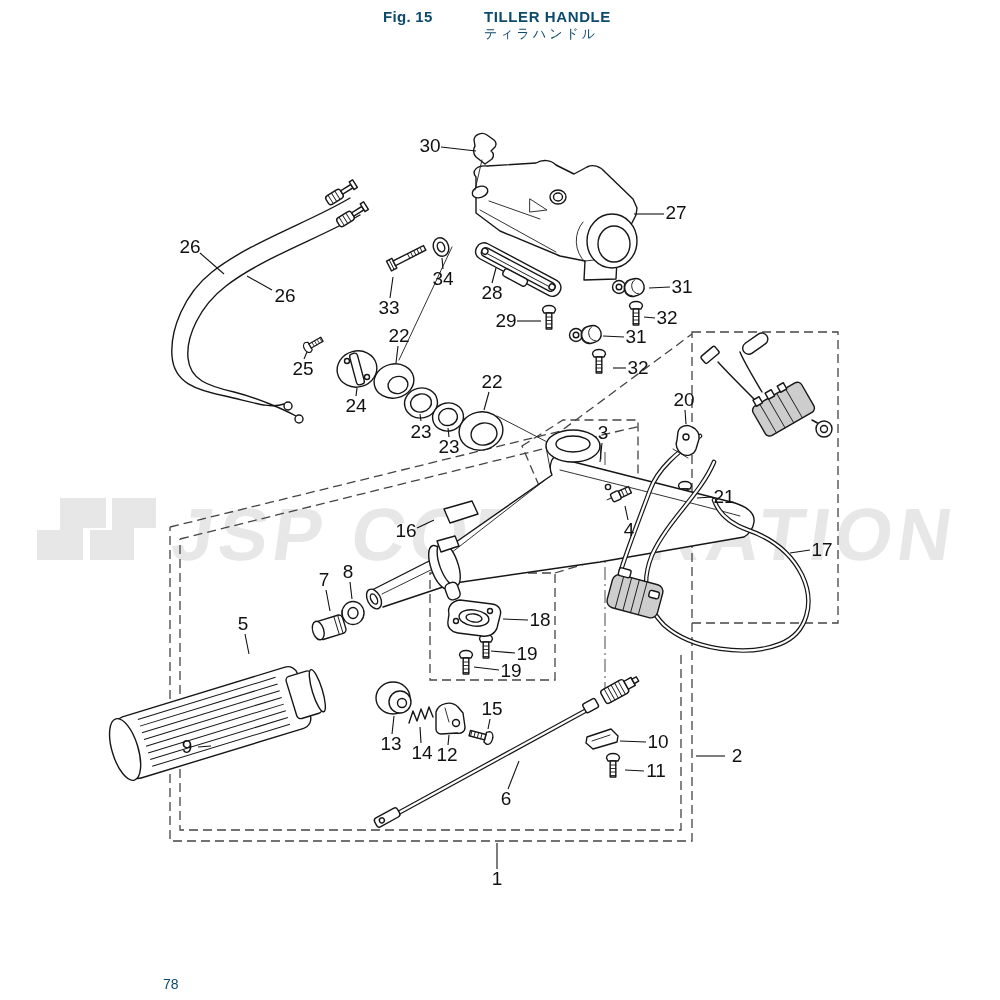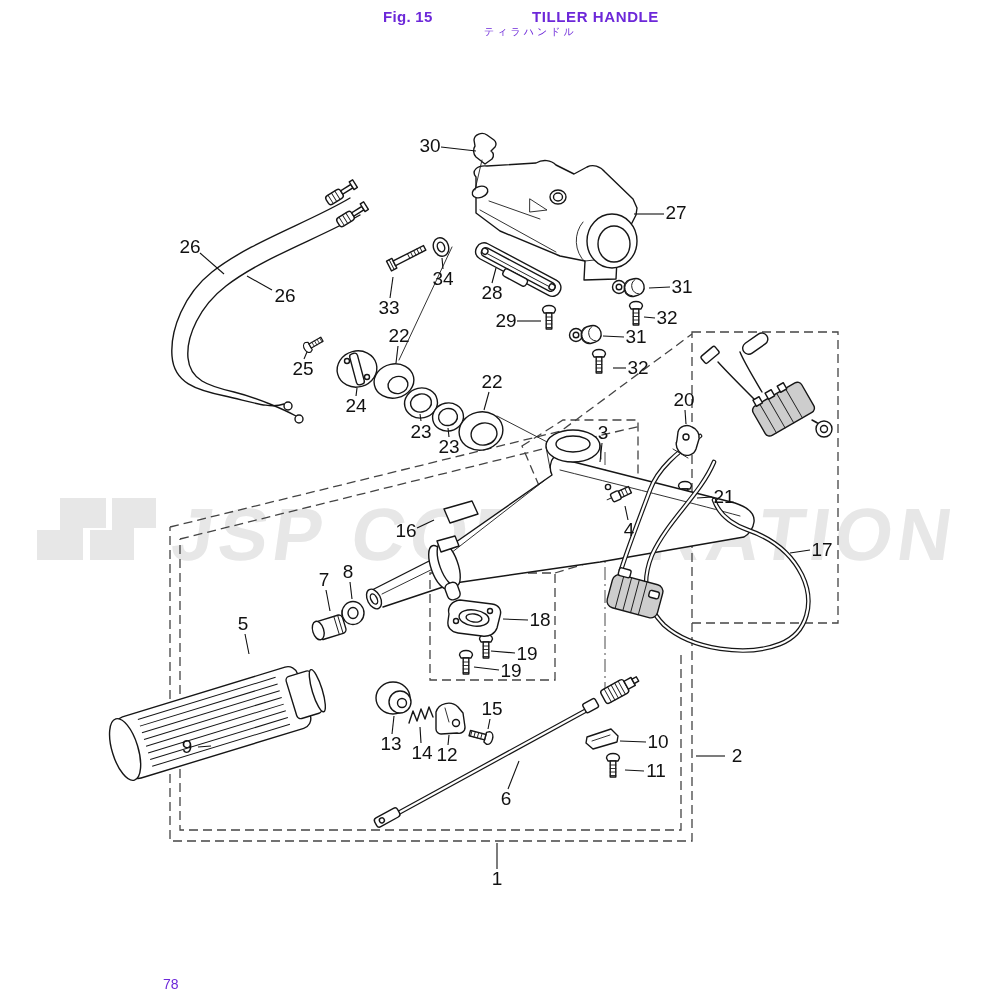--- a/index.html
+++ b/index.html
@@ -1,21 +1,21 @@
 <!DOCTYPE html>
 <html><head>
 <meta charset="utf-8">
 <style>
   html,body{margin:0;padding:0;background:#fff;}
   .page{position:relative;width:1000px;height:1000px;background:#fff;overflow:hidden;
-        font-family:"Liberation Sans",sans-serif;color:#6d28d9;}
+        font-family:"Liberation Sans",sans-serif;color:#0c4a6e;}
   .hdr{position:absolute;top:8px;left:0;width:1000px;height:40px;}
   .fig-label{position:absolute;left:383px;top:0;font-size:15px;font-weight:700;letter-spacing:.3px;}
-  .title-en{position:absolute;left:484px;top:0;font-size:15px;font-weight:700;letter-spacing:.6px;margin-left:48px;}
-  .title-ja{position:absolute;left:484px;top:17px;font-size:10px;font-weight:500;letter-spacing:3px;}
+  .title-en{position:absolute;left:484px;top:0;font-size:15px;font-weight:700;letter-spacing:.6px;}
+  .title-ja{position:absolute;left:484px;top:17px;font-size:13px;font-weight:500;letter-spacing:3px;}
   .page-num{position:absolute;left:163px;top:976px;font-size:14px;font-weight:500;}
   svg{position:absolute;left:0;top:0;}
   .ln{fill:none;stroke:#161616;stroke-width:1.4;stroke-linejoin:round;stroke-linecap:round;}
   .lnw{fill:#fff;stroke:#161616;stroke-width:1.4;stroke-linejoin:round;stroke-linecap:round;}
   .lng{fill:#cdcdcd;stroke:#161616;stroke-width:1.4;stroke-linejoin:round;}
   .thin{fill:none;stroke:#1c1c1c;stroke-width:.9;stroke-linecap:round;}
   .dash{fill:none;stroke:#444;stroke-width:1.3;stroke-dasharray:9 5;}
   .chain{fill:none;stroke:#4a4a4a;stroke-width:1;stroke-dasharray:13 4 2 4;}
   .callout{font:19px "Liberation Sans",sans-serif;fill:#111;text-anchor:middle;}
   .leader{stroke:#111;stroke-width:1.1;}

